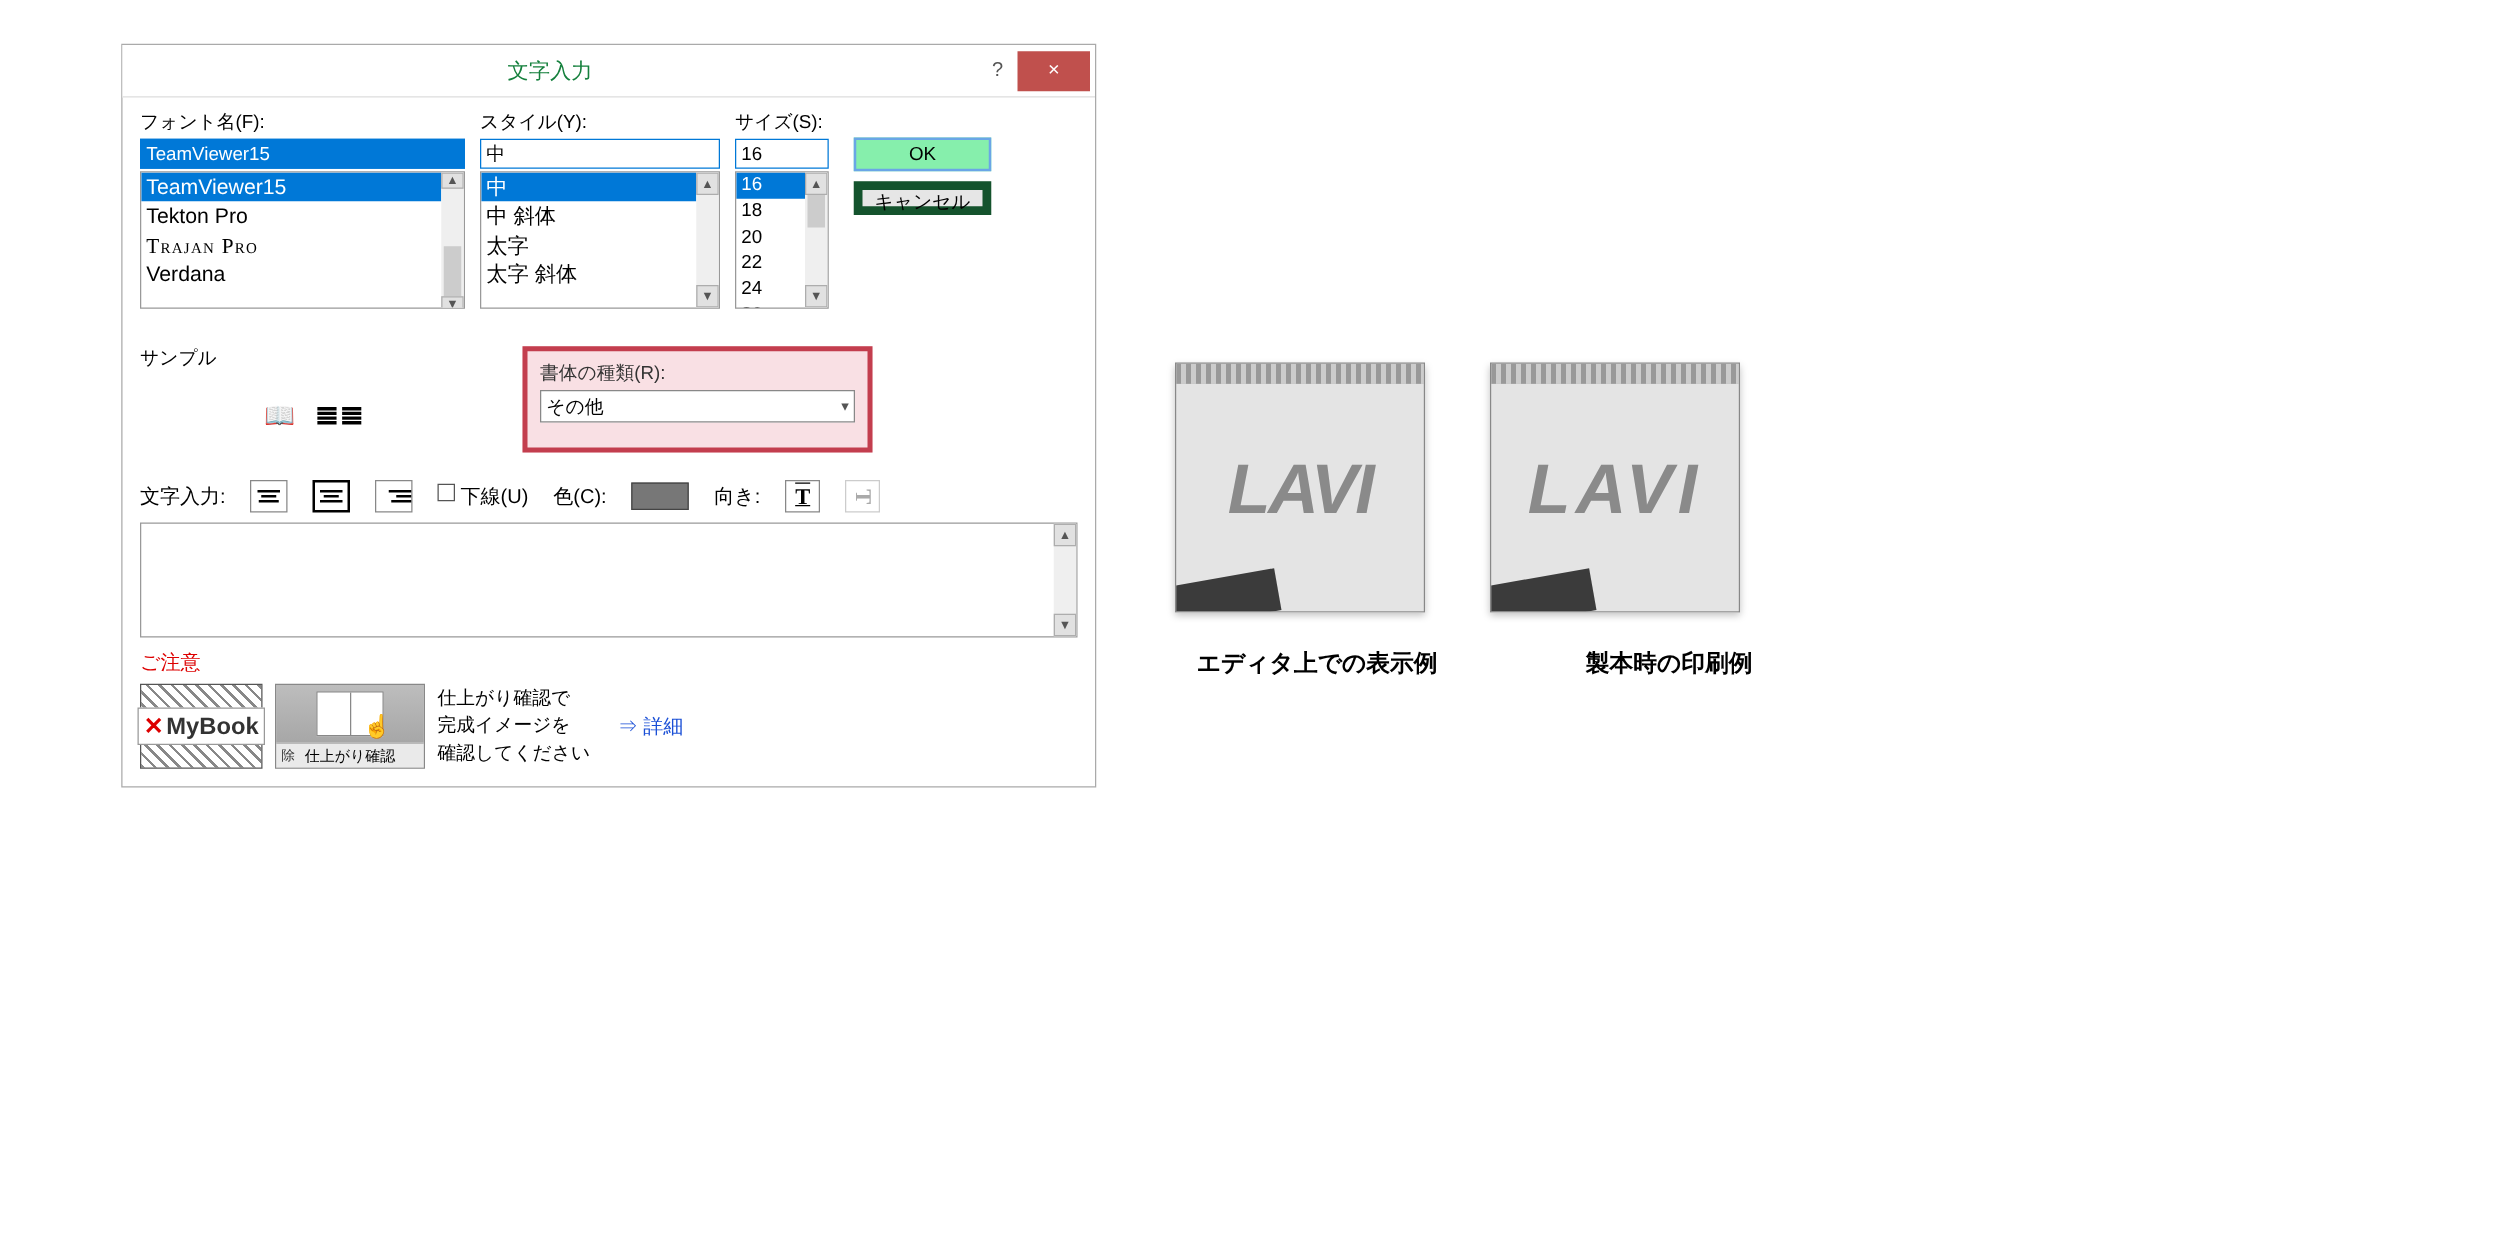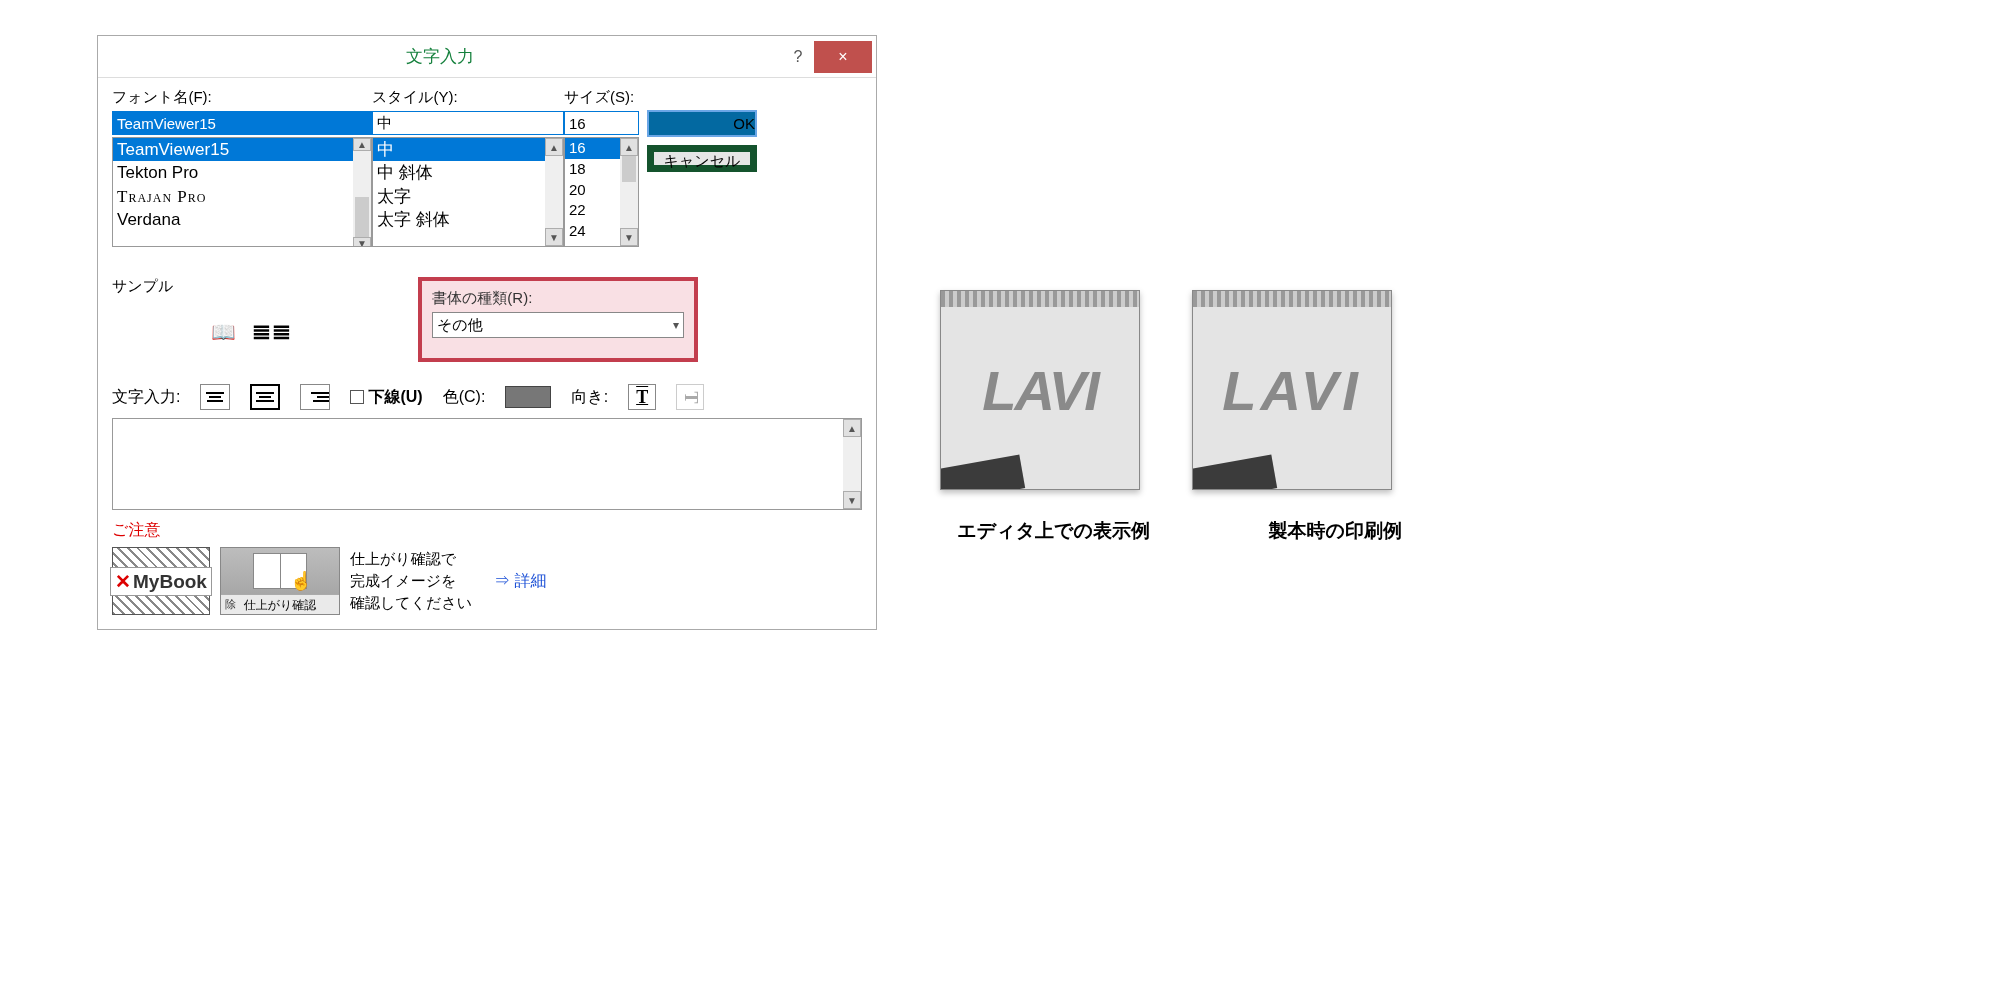--- a/index.html
+++ b/index.html
@@ -6,21 +6,21 @@
 body { font-family: "MS UI Gothic", "Meiryo", sans-serif; font-size: 13px; background: #fff; width: 2001px; height: 1001px; position: relative; }
 
 .dialog { position: absolute; left: 97px; top: 35px; width: 780px; background: #fff; border: 1px solid #aaa; }
 .titlebar { height: 42px; background: #fff; display: flex; align-items: center; border-bottom: 1px solid #ddd; }
 .titlebar-title { flex: 1; text-align: center; font-size: 17px; color: #15803d; }
 .titlebar-help { width: 32px; text-align: center; font-size: 16px; color: #555; cursor: pointer; }
 .titlebar-close { width: 58px; height: 32px; background: #c0504d; color: #fff; display: flex; align-items: center; justify-content: center; cursor: pointer; margin-right: 4px; font-size: 16px; }
 
 .dialog-body { padding: 10px 14px 14px 14px; }
 
-.top-row { display: flex; }
+.top-row { display: flex; gap: 12px; }
 
 .col-label { font-size: 15px; margin-bottom: 4px; }
 .col-font { width: 260px; }
 .col-style { width: 192px; }
 .col-size { width: 75px; }
 .col-buttons { width: 110px; margin-left: 8px; }
 
 .text-input { width: 100%; height: 24px; border: 1px solid #0078d7; padding: 1px 4px; font-size: 15px; background: #fff; }
 .highlighted-input { background: #0078d7; color: #fff; }
 
@@ -28,38 +28,38 @@
 .listbox-inner { overflow: hidden; height: 100%; padding-right: 18px; }
 .listbox-item { padding: 1px 4px; font-size: 17px; line-height: 1.25; cursor: pointer; }
 .listbox-item.selected { background: #0078d7; color: #fff; }
 .trajan { font-family: serif; font-variant: small-caps; letter-spacing: 1px; }
 .scrollbar { position: absolute; right: 0; top: 0; width: 18px; height: 100%; background: #efefef; display: flex; flex-direction: column; }
 .scroll-btn { height: 18px; background: #e1e1e1; border: 1px solid #adadad; display: flex; align-items: center; justify-content: center; font-size: 10px; color: #555; cursor: pointer; }
 .scroll-track { flex: 1; }
 .scroll-thumb { background: #ccc; margin: 0 2px; }
 
 .win-btn { width: 100%; height: 27px; border: 7px solid #14532d; background: #e6e6e6; font-size: 15px; cursor: pointer; margin-bottom: 8px; }
-.win-btn.primary { border: 2px solid #6aa6e6; background: #0369a1; text-align: right; }
+.win-btn.primary { border: 2px solid #6aa6e6; background: #86efac; }
 
 .mid-row { display: flex; margin-top: 30px; gap: 26px; }
 
 .sample-group { flex: 0 0 280px; }
 .sample-box { height: 60px; display: flex; align-items: center; justify-content: center; margin-top: 6px; font-size: 22px; font-weight: bold; letter-spacing: 2px; font-family: serif; }
 .sample-glyphs { font-size: 20px; }
 
 .script-group { border: 4px solid #c33e4e; background: #f9e0e4; padding: 8px 10px 12px 10px; width: 280px; }
 .script-group .col-label { color: #333; }
 .script-select { width: 100%; height: 26px; border: 1px solid #888; background: #fff; padding: 0 4px; font-size: 15px; cursor: pointer; display: flex; align-items: center; justify-content: space-between; }
 .script-select .chev { color: #555; font-size: 12px; }
 
 .textinput-row { margin-top: 22px; display: flex; align-items: center; gap: 20px; font-size: 16px; }
 .align-btn { width: 30px; height: 26px; border: 1px solid #888; display: flex; flex-direction: column; justify-content: center; align-items: center; gap: 2px; cursor: pointer; background: #fff; }
 .align-btn.selected { border: 2px solid #000; }
 .align-line { height: 2px; background: #000; }
-.underline-check { display: flex; align-items: center; gap: 4px; font-weight: bold; }
+.underline-check { display: flex; gap: 4px; }
 .chk { width: 14px; height: 14px; border: 1px solid #555; background: #fff; }
 .color-swatch { width: 46px; height: 22px; background: #777; border: 1px solid #444; cursor: pointer; }
 .orient-btn { width: 28px; height: 26px; border: 1px solid #888; background: #fff; display: flex; align-items: center; justify-content: center; font-family: serif; font-size: 18px; font-weight: bold; cursor: pointer; }
 .orient-btn.faded { color: #aaa; border-color: #ccc; }
 
 .textarea-wrap { margin-top: 8px; position: relative; border: 1px solid #999; height: 92px; background: #fff; }
 .textarea-scroll { position: absolute; right: 0; top: 0; width: 18px; height: 100%; background: #efefef; display: flex; flex-direction: column; }
 
 .caution { margin-top: 10px; }
 .caution-title { color: #d00; font-size: 16px; margin-bottom: 6px; }

